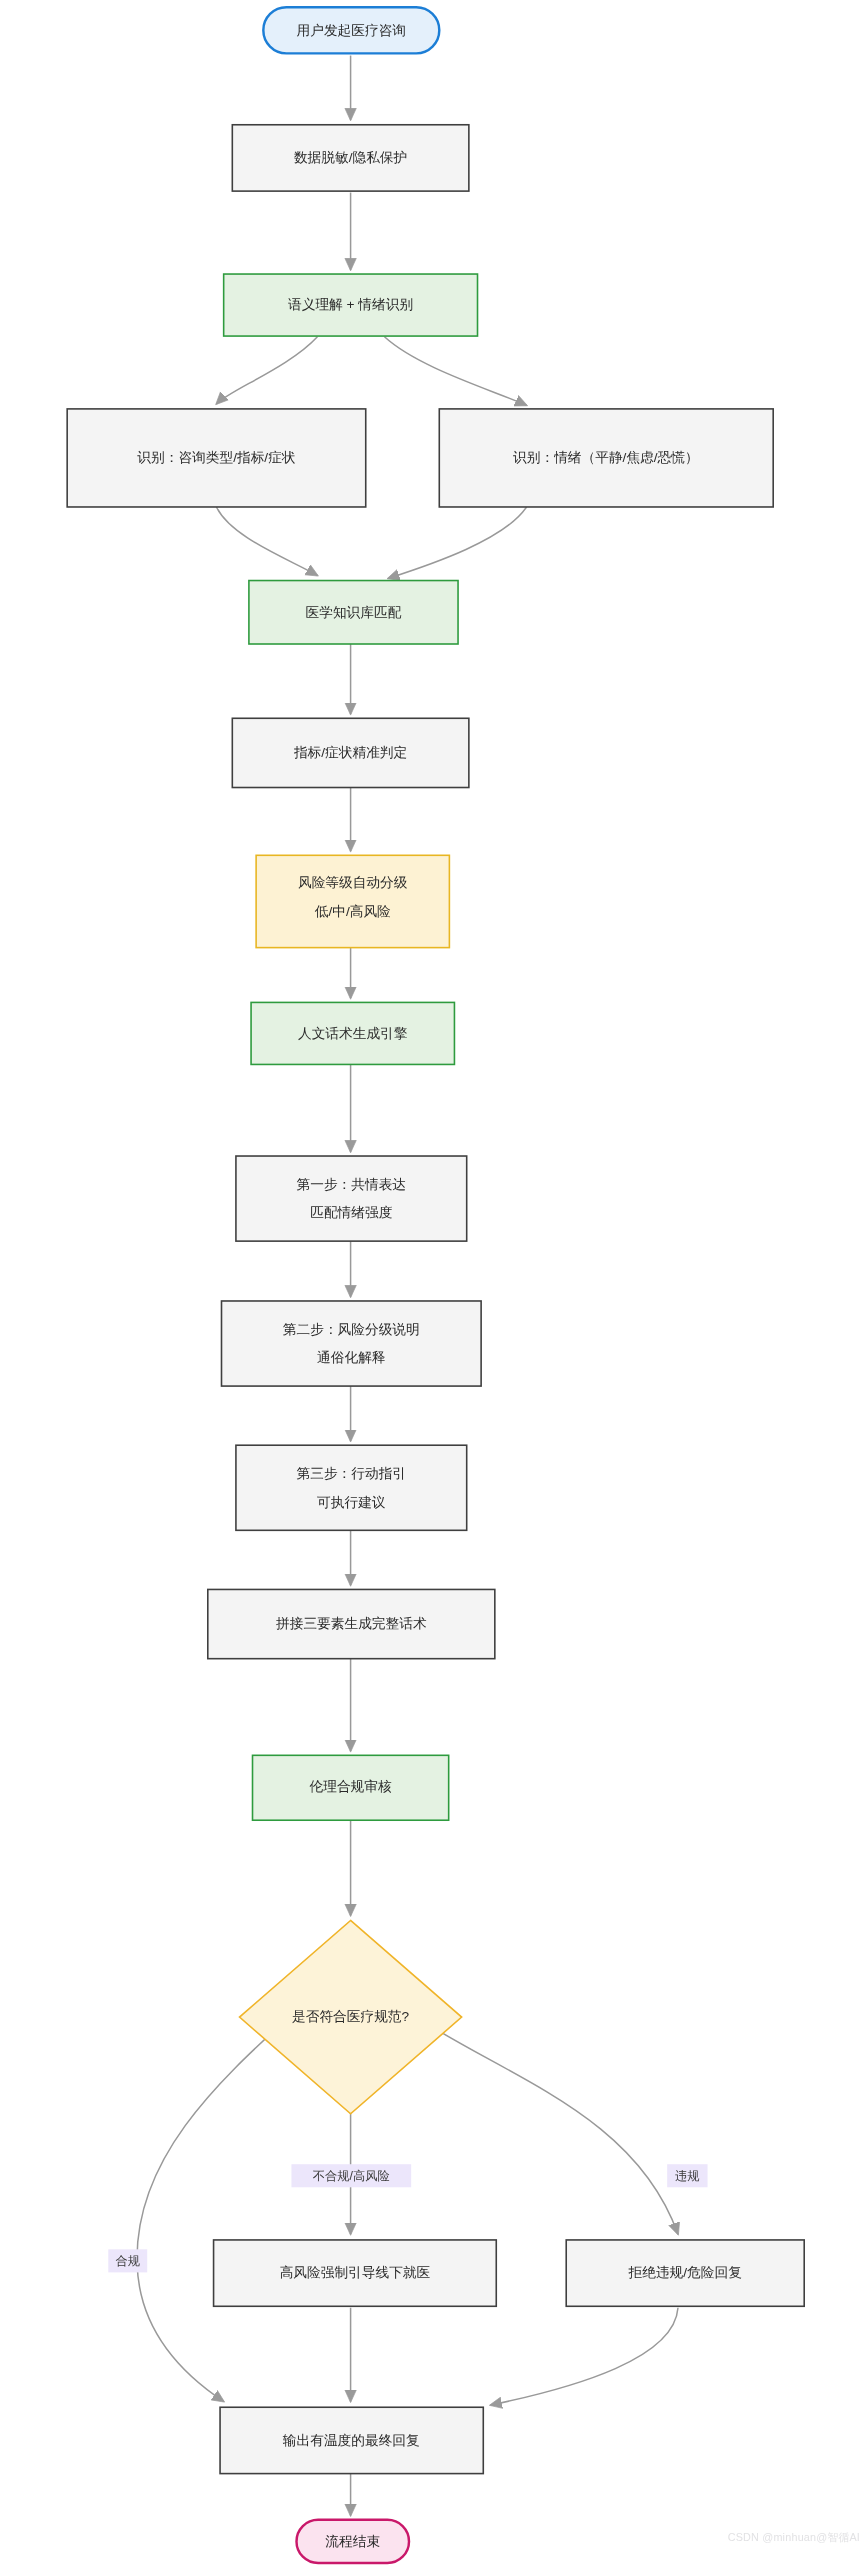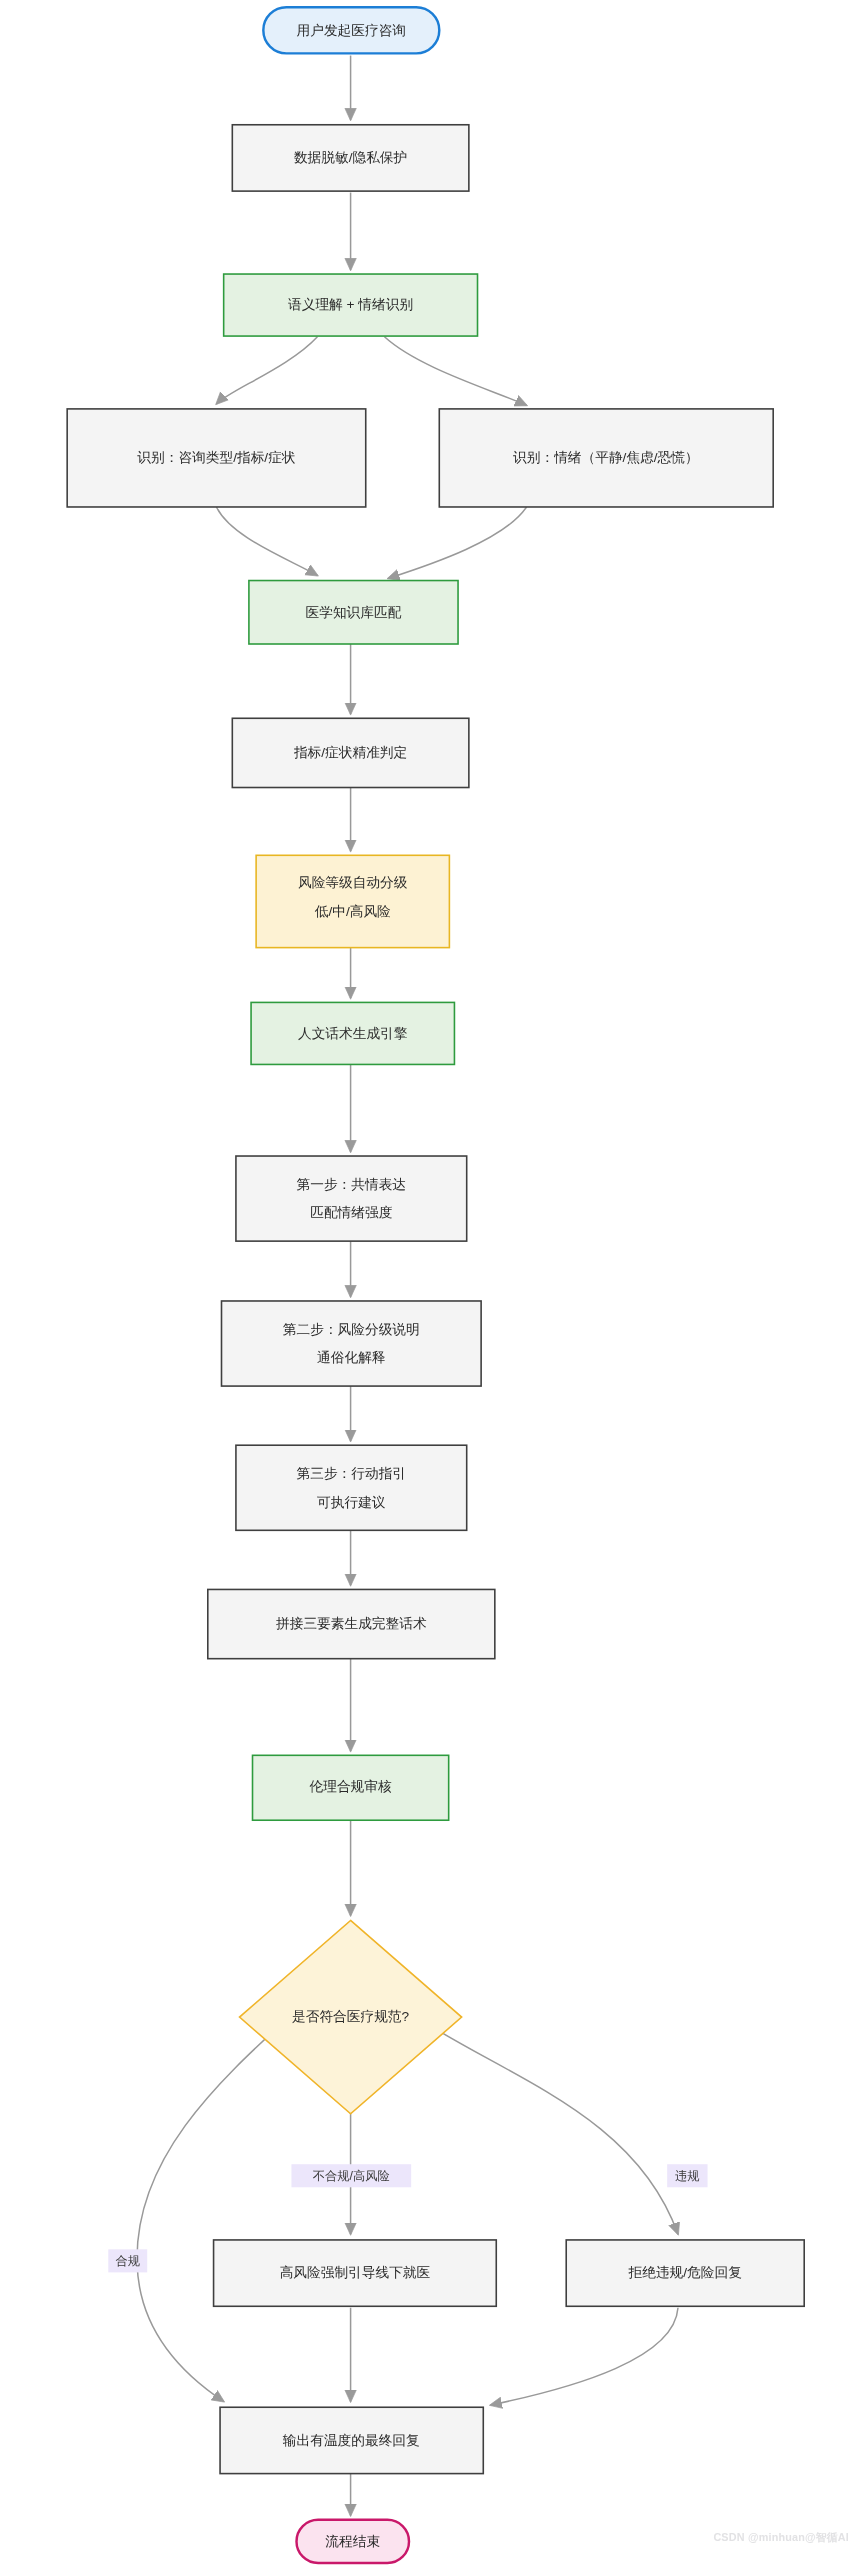--- a/index.html
+++ b/index.html
@@ -75,28 +75,27 @@
   }
   .edge-label-text {
     font-family: "Liberation Sans", "DejaVu Sans", sans-serif;
     font-size: 17px;
     fill: #3a3a3a;
     text-anchor: middle;
     dominant-baseline: middle;
   }
   .watermark {
     position: absolute;
-    right: 13px;
+    right: 2px;
     bottom: 7.2px;
     font-family: "Liberation Sans", "DejaVu Sans", sans-serif;
     font-size: 10.8px;
     color: #e2e2e4;
     letter-spacing: 0.2px;
     user-select: none;
-    font-weight: bold;
   }
 </style>
 </head>
 <body>
 
 <div id="chart-root">
   <svg class="flow" viewBox="0 0 1195 3572" xmlns="http://www.w3.org/2000/svg">
     <defs>
       <marker id="arrow" viewBox="0 0 12 12" refX="10" refY="6" markerWidth="9" markerHeight="9" orient="auto-start-reverse">
         <path d="M 0 1 L 11 6 L 0 11 z" fill="#9a9a9a" stroke="#9a9a9a" stroke-width="0.6"></path>

